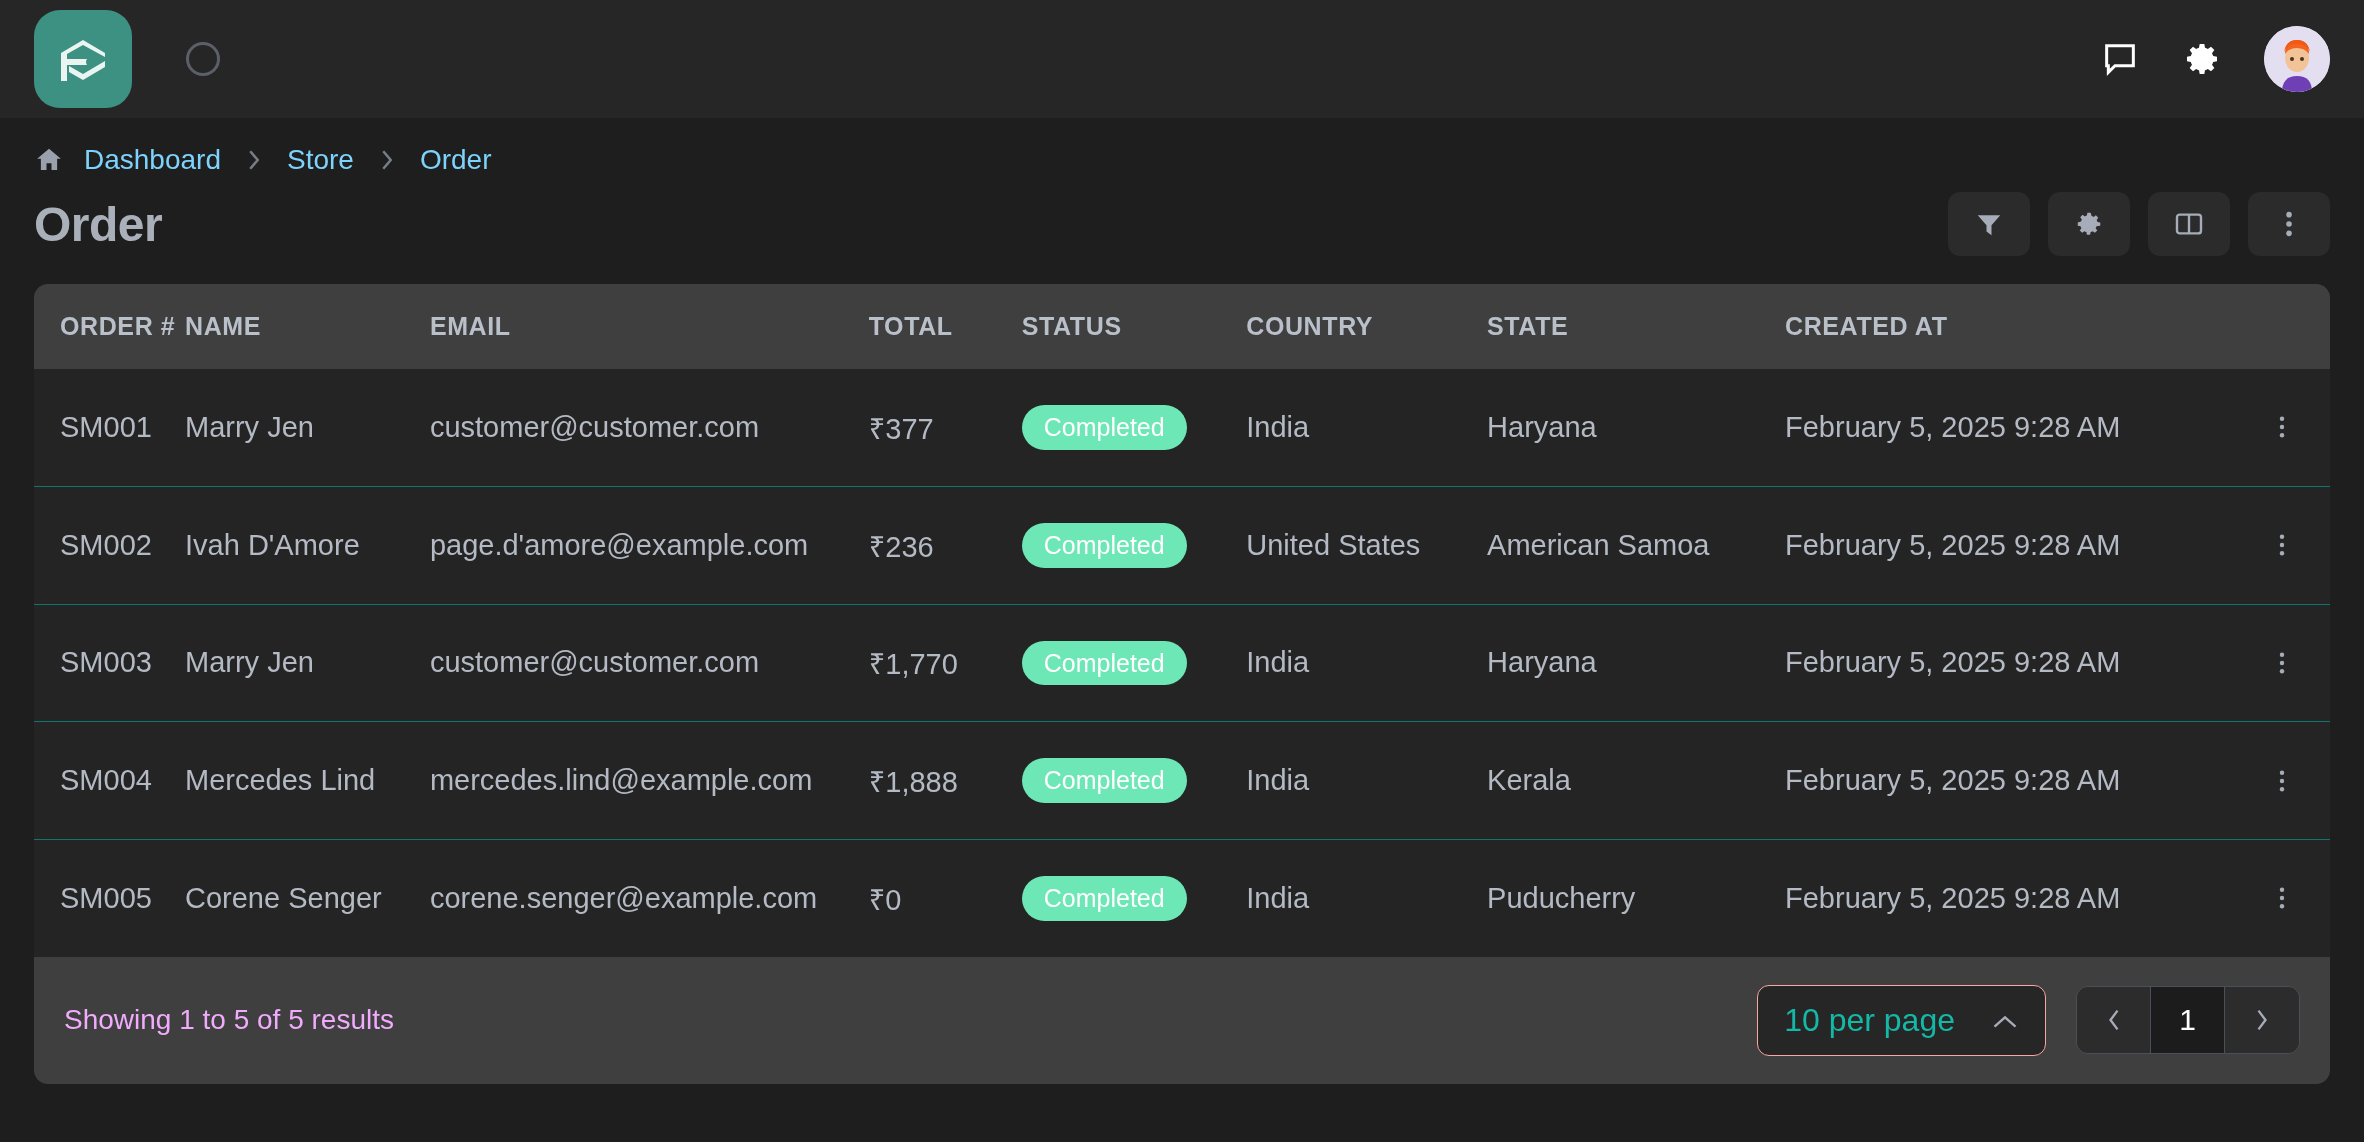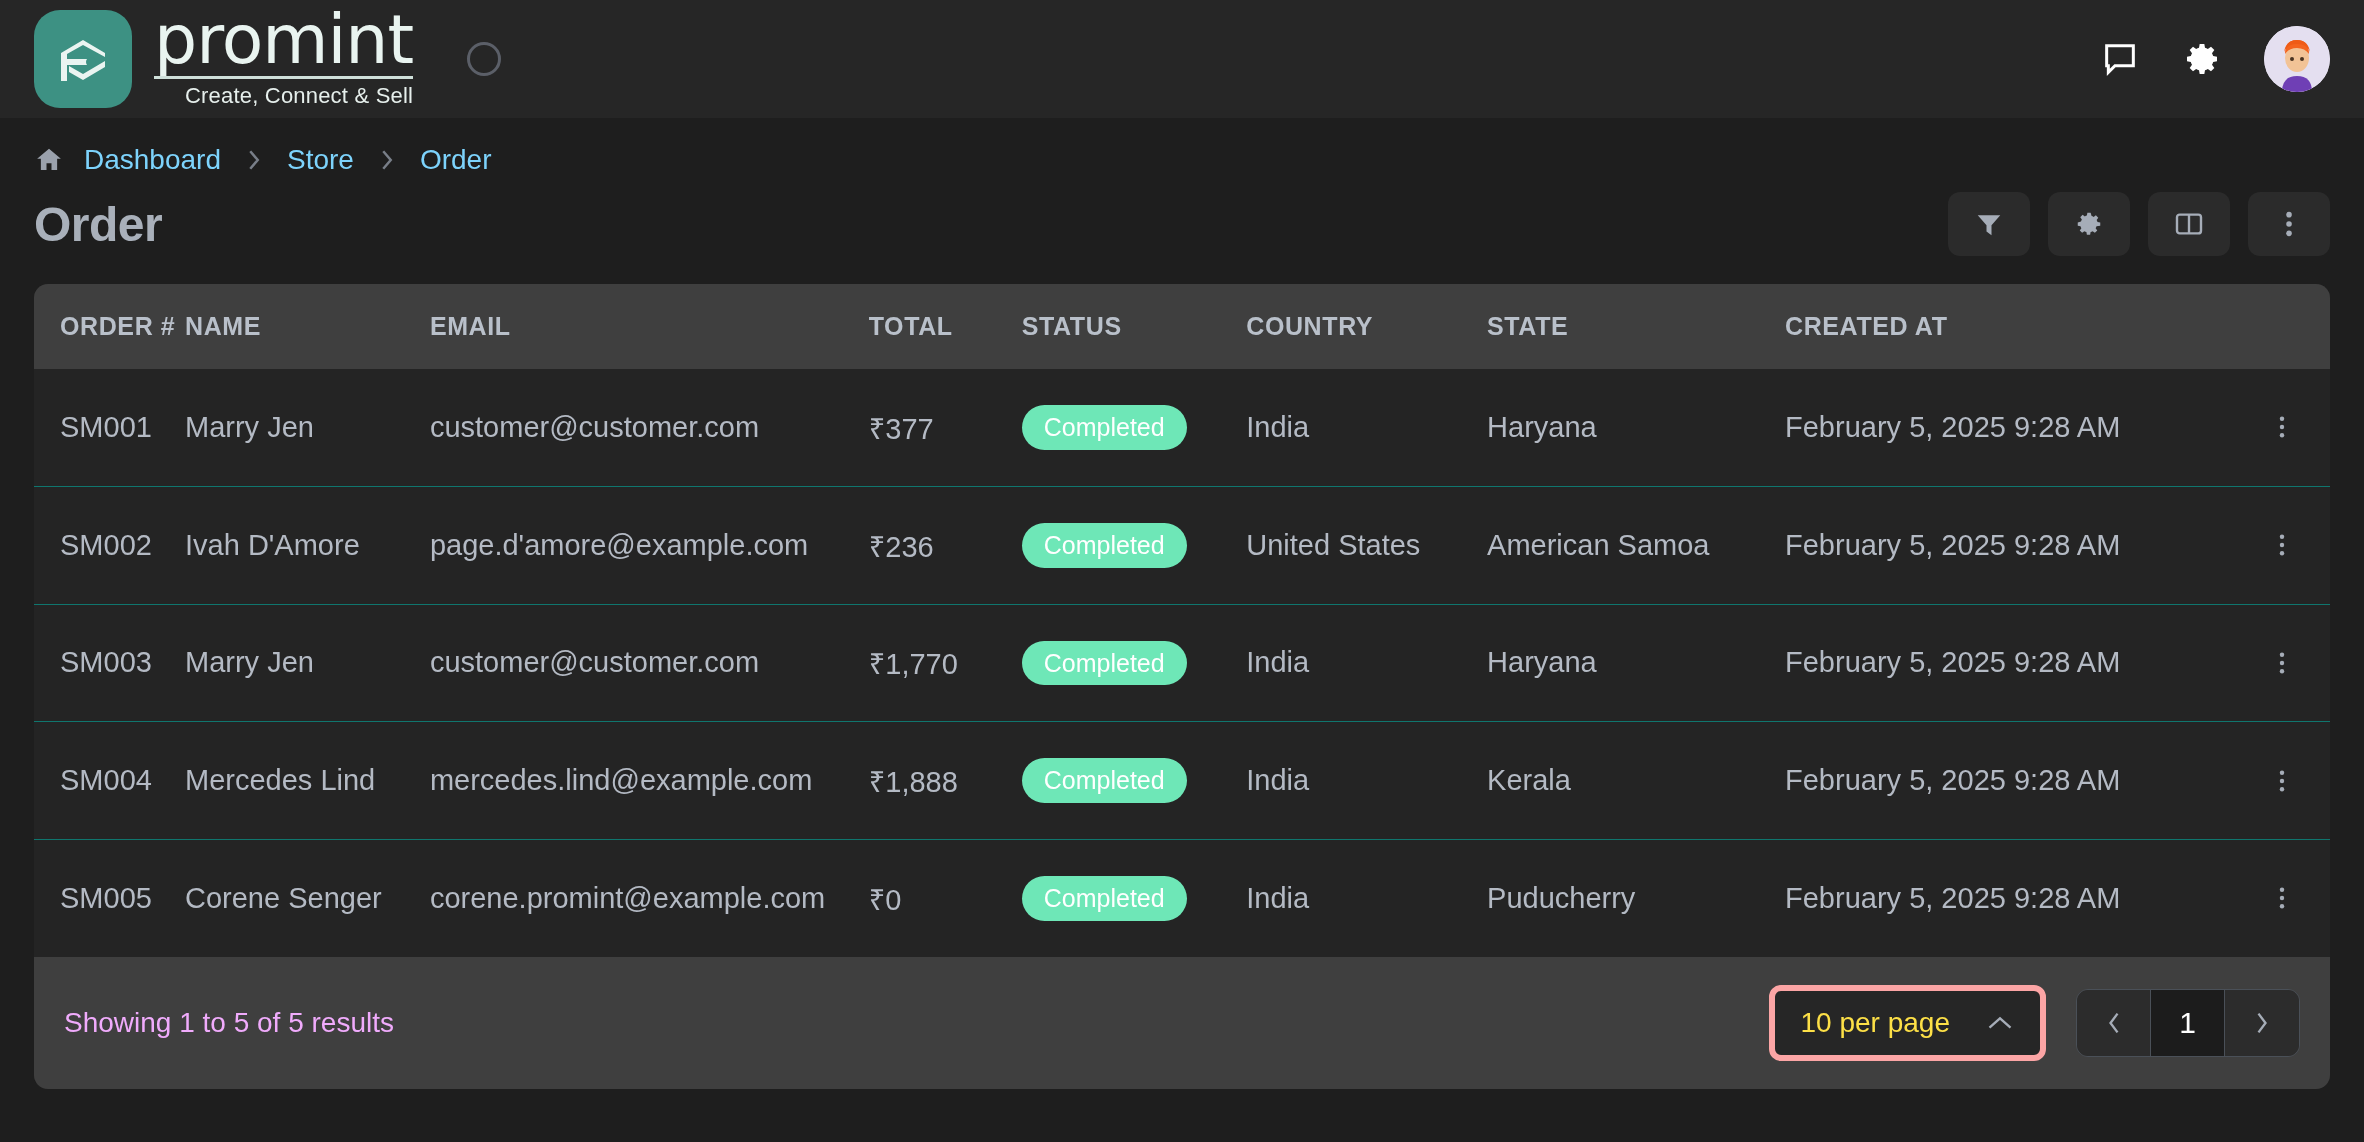--- a/index.html
+++ b/index.html
@@ -152,25 +152,25 @@
   
   .pagebar {
     background: #3f3f3f;
     display: flex; align-items: center;
     padding: 28px 30px;
   }
   .showing { font-size: 28px; color: #f0abfc; }
   .pagebar-right { margin-left: auto; display: flex; align-items: center; gap: 30px; }
   .perpage {
     background: #262626;
-    border: 6px solid #fca5a5;
+    border: 1px solid #fca5a5;
     border-radius: 12px;
     padding: 16px 26px;
     display: flex; align-items: center; gap: 36px;
-    font-size: 28px; color: #fde047;
+    font-size: 32px; color: #14b8a6;
     cursor: pointer;
   }
   .pager {
     display: flex;
     border: 1px solid #4a5058;
     border-radius: 12px;
     overflow: hidden;
   }
   .pager-btn {
     width: 74px; height: 66px;
@@ -201,25 +201,20 @@
 
 <div class="topbar">
   <div class="brand">
     <div class="logo-mark">
       <svg width="72" height="72" viewBox="0 0 72 72" aria-hidden="true">
         <path d="M14 30 L36 17 L58 30 L58 34 L36 22 L20 31 L20 58 L14 58 Z" fill="#eaf4f1"></path>
         <path d="M20 36 L20 42 L40 42 L40 36 Z" fill="#eaf4f1"></path>
         <path d="M58 38 L36 51 L22 43 L22 49 L36 57 L58 44 Z" fill="#eaf4f1"></path>
         <circle cx="44" cy="39" r="5" fill="#3d9183"></circle>
       </svg>
-    </div>
-    <div class="brand-text">
-      <div class="brand-name">promint</div>
-      <div class="brand-rule"></div>
-      <div class="brand-tagline">Create, Connect &amp; Sell</div>
     </div>
   </div>
 
   <div class="spinner-circle"></div>
 
   <div class="topbar-right">
     <div class="icon-btn">
       <svg width="40" height="40" viewBox="0 0 24 24" fill="none" stroke="#ffffff" stroke-width="1.8">
         <path d="M4 4 H20 V16 H9 L5 20 V16 H4 Z"></path>
       </svg>
@@ -383,21 +378,21 @@
                 <circle cx="3" cy="5" r="1.9"></circle>
                 <circle cx="3" cy="12" r="1.9"></circle>
                 <circle cx="3" cy="19" r="1.9"></circle>
               </svg>
             </span>
           </td>
         </tr>
         <tr>
           <td class="c-order">SM005</td>
           <td class="c-name">Corene Senger</td>
-          <td class="c-email">corene.promint@example.com</td>
+          <td class="c-email">corene.senger@example.com</td>
           <td class="c-total">₹0</td>
           <td class="c-status"><span class="badge">Completed</span></td>
           <td class="c-country">India</td>
           <td class="c-state">Puducherry</td>
           <td class="c-created">February 5, 2025 9:28 AM</td>
           <td class="c-act">
             <span class="row-menu">
               <svg width="22" height="28" viewBox="0 0 6 24" fill="#a6adb8">
                 <circle cx="3" cy="5" r="1.9"></circle>
                 <circle cx="3" cy="12" r="1.9"></circle>

